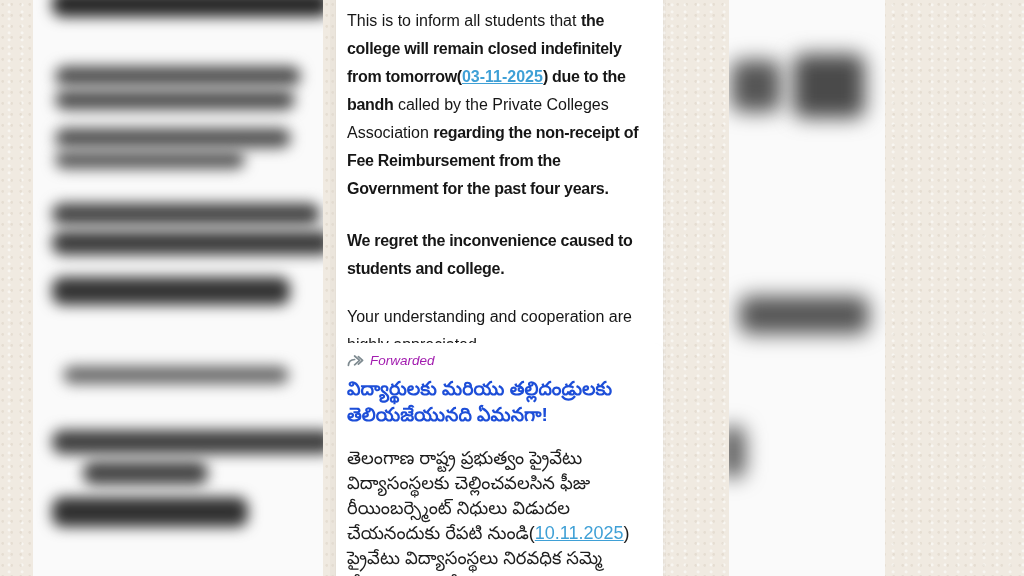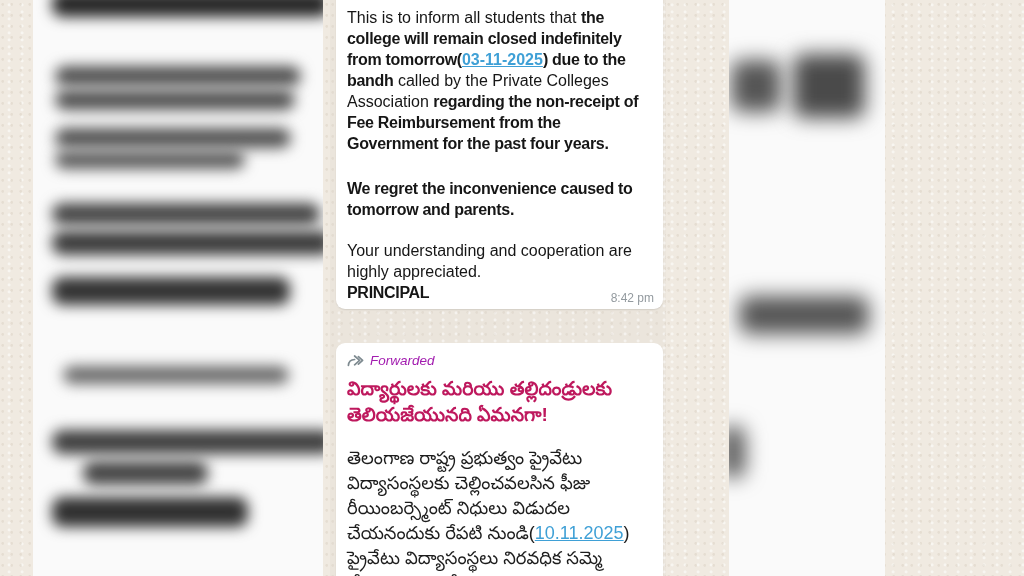--- a/index.html
+++ b/index.html
@@ -20,28 +20,28 @@
   .shot{position:absolute;left:330px;top:0;width:336px;height:576px;overflow:hidden;
     background-color:#ebe5dc;
     background-image:
       radial-gradient(circle at 30% 40%, rgba(186,172,150,.16) 1px, transparent 1.7px),
       radial-gradient(circle at 70% 70%, rgba(255,255,255,.5) 1px, transparent 1.9px);
     background-size:9px 11px,13px 7px;}
   .bubble{position:absolute;left:6px;right:3px;background:#ffffff;border-radius:9px;
     box-shadow:0 1px 1.5px rgba(0,0,0,.10);}
   .bubble.b1{top:-12px;padding:19px 8px 6px 11px;}
   .bubble.b2{top:343px;height:330px;padding:8px 8px 6px 11px;}
-  .msg{font-size:16px;line-height:21px;color:#161616;margin:0;}
+  .msg{font-size:16px;line-height:28px;color:#161616;margin:0;}
   .msg b,.msg.bold{font-weight:700;letter-spacing:-0.3px;}
   .mt1{margin-top:24px;} .mt2{margin-top:20px;} .mt3{margin-top:19px;}
   a.datelink{color:#3fa0d6;text-decoration:underline;}
   a.datelink.bold{font-weight:700;}
   .time{position:absolute;right:9px;bottom:4px;font-size:12px;color:#939a9f;}
   .fwd-row{display:flex;align-items:center;gap:6px;color:#a21caf;font-size:13.5px;font-style:italic;margin:2px 0 8px 0;}
-  .tel-h{font-size:19px;line-height:26px;font-weight:700;color:#be185d;margin:0;}
+  .tel-h{font-size:19px;line-height:26px;font-weight:700;color:#1d4ed8;margin:0;}
   .tel-b{font-size:18px;line-height:25px;color:#1d1d1d;margin:18px 0 0 0;}
 </style>
 </head>
 <body>
 
 <div class="stage">
 
   <div class="panel left">
     <div class="blur-bar" style="left:19px;top:-9px;width:278px;height:26px;background:#262626;"></div>
     <div class="blur-bar" style="left:22px;top:66px;width:246px;height:20px;background:#4f4f4f;"></div>
@@ -61,21 +61,21 @@
     <div class="blur-bar" style="left:2px;top:60px;width:50px;height:52px;background:#555555;"></div>
     <div class="blur-bar" style="left:64px;top:54px;width:72px;height:64px;background:#4a4a4a;"></div>
     <div class="blur-bar" style="left:10px;top:296px;width:130px;height:38px;background:#555555;"></div>
     <div class="blur-bar" style="left:-8px;top:426px;width:24px;height:52px;background:#555555;"></div>
   </div>
 
   <div class="shot">
 
     <div class="bubble b1">
       <p class="msg"><span>This is to inform all students that </span><b>the college will remain closed indefinitely from tomorrow(</b><a class="datelink bold" href="#">03-11-2025</a><b>) due to the bandh</b><span> called by the Private Colleges Association </span><b>regarding the non-receipt of Fee Reimbursement from the Government for the past four years.</b></p>
-      <p class="msg bold mt1">We regret the inconvenience caused to tomorrow and parents.</p>
+      <p class="msg bold mt1">We regret the inconvenience caused to students and college.</p>
       <p class="msg mt2">Your understanding and cooperation are highly appreciated.</p>
       <p class="msg bold">PRINCIPAL</p>
       <span class="time">8:42 pm</span>
     </div>
 
     <div class="bubble b2">
       <div class="fwd-row">
         <svg width="17" height="12" viewBox="0 0 17 12" aria-hidden="true">
           <path d="M7.6 1 L12.6 5.4 L7.6 9.8" fill="none" stroke="#7e8a90" stroke-width="1.7" stroke-linecap="round" stroke-linejoin="round"></path>
           <path d="M1.4 10.4 C1.7 6.4 4.2 4.6 7.6 4.5" fill="none" stroke="#7e8a90" stroke-width="1.7" stroke-linecap="round"></path>

